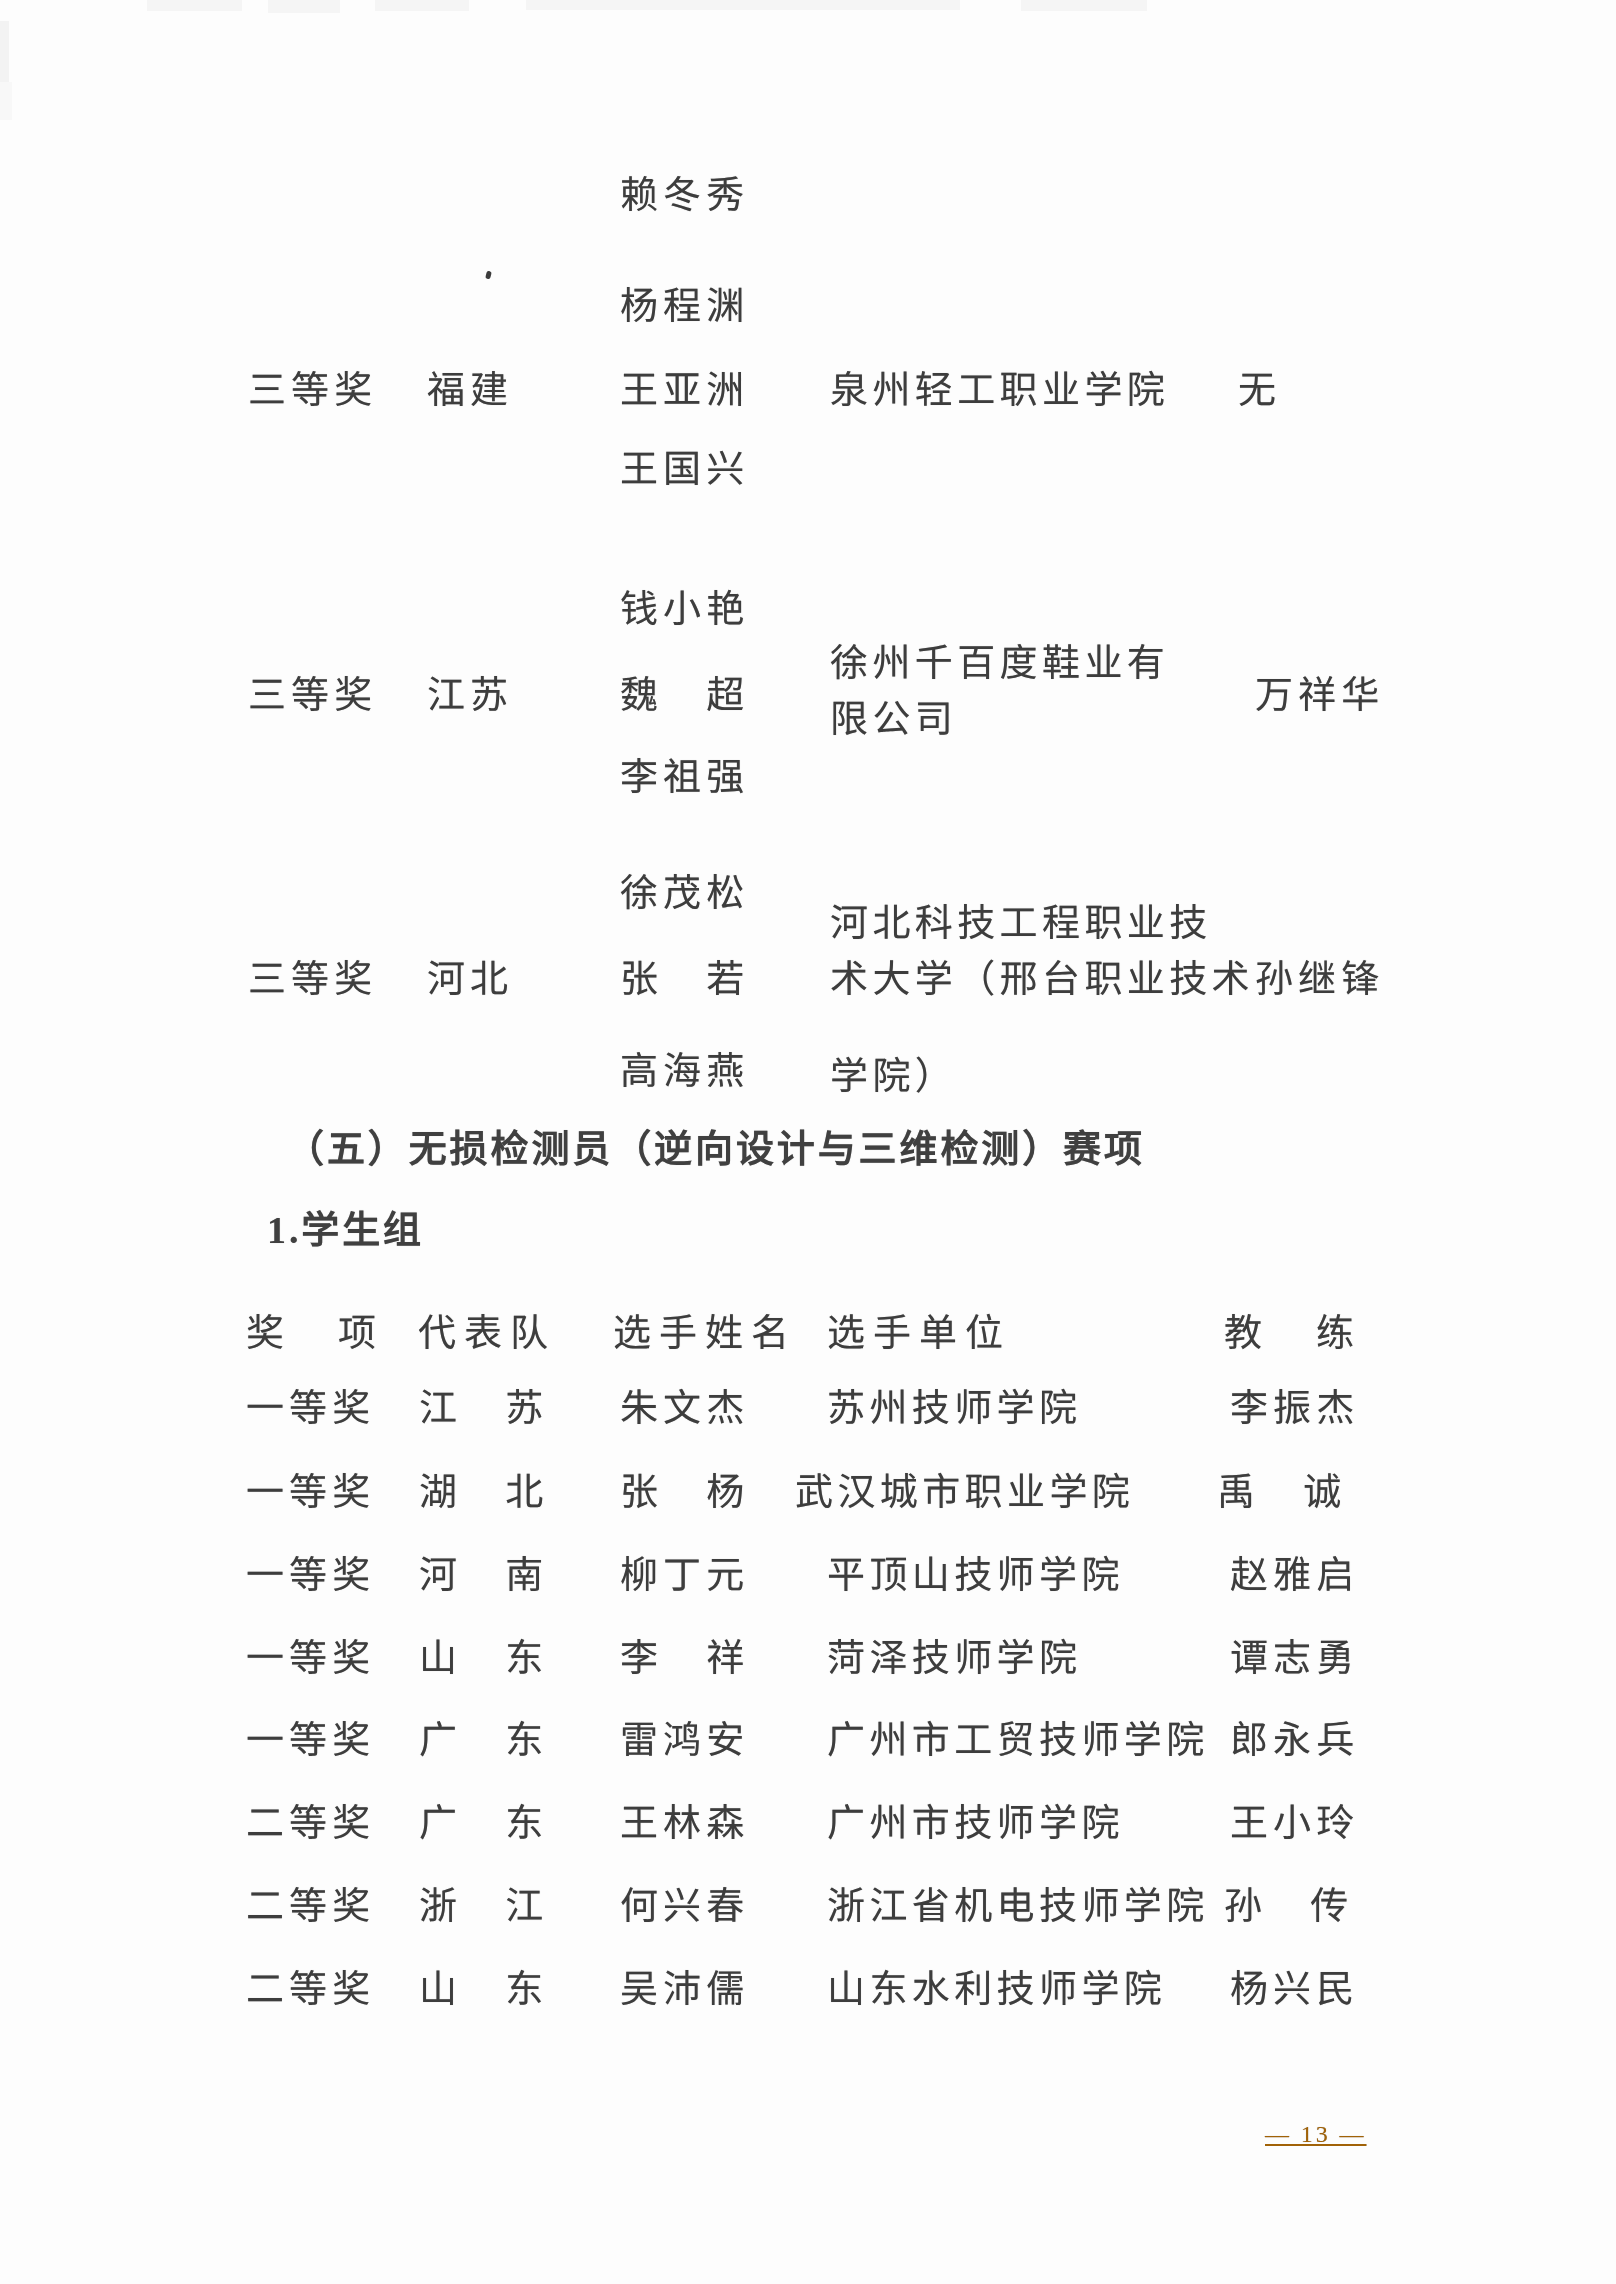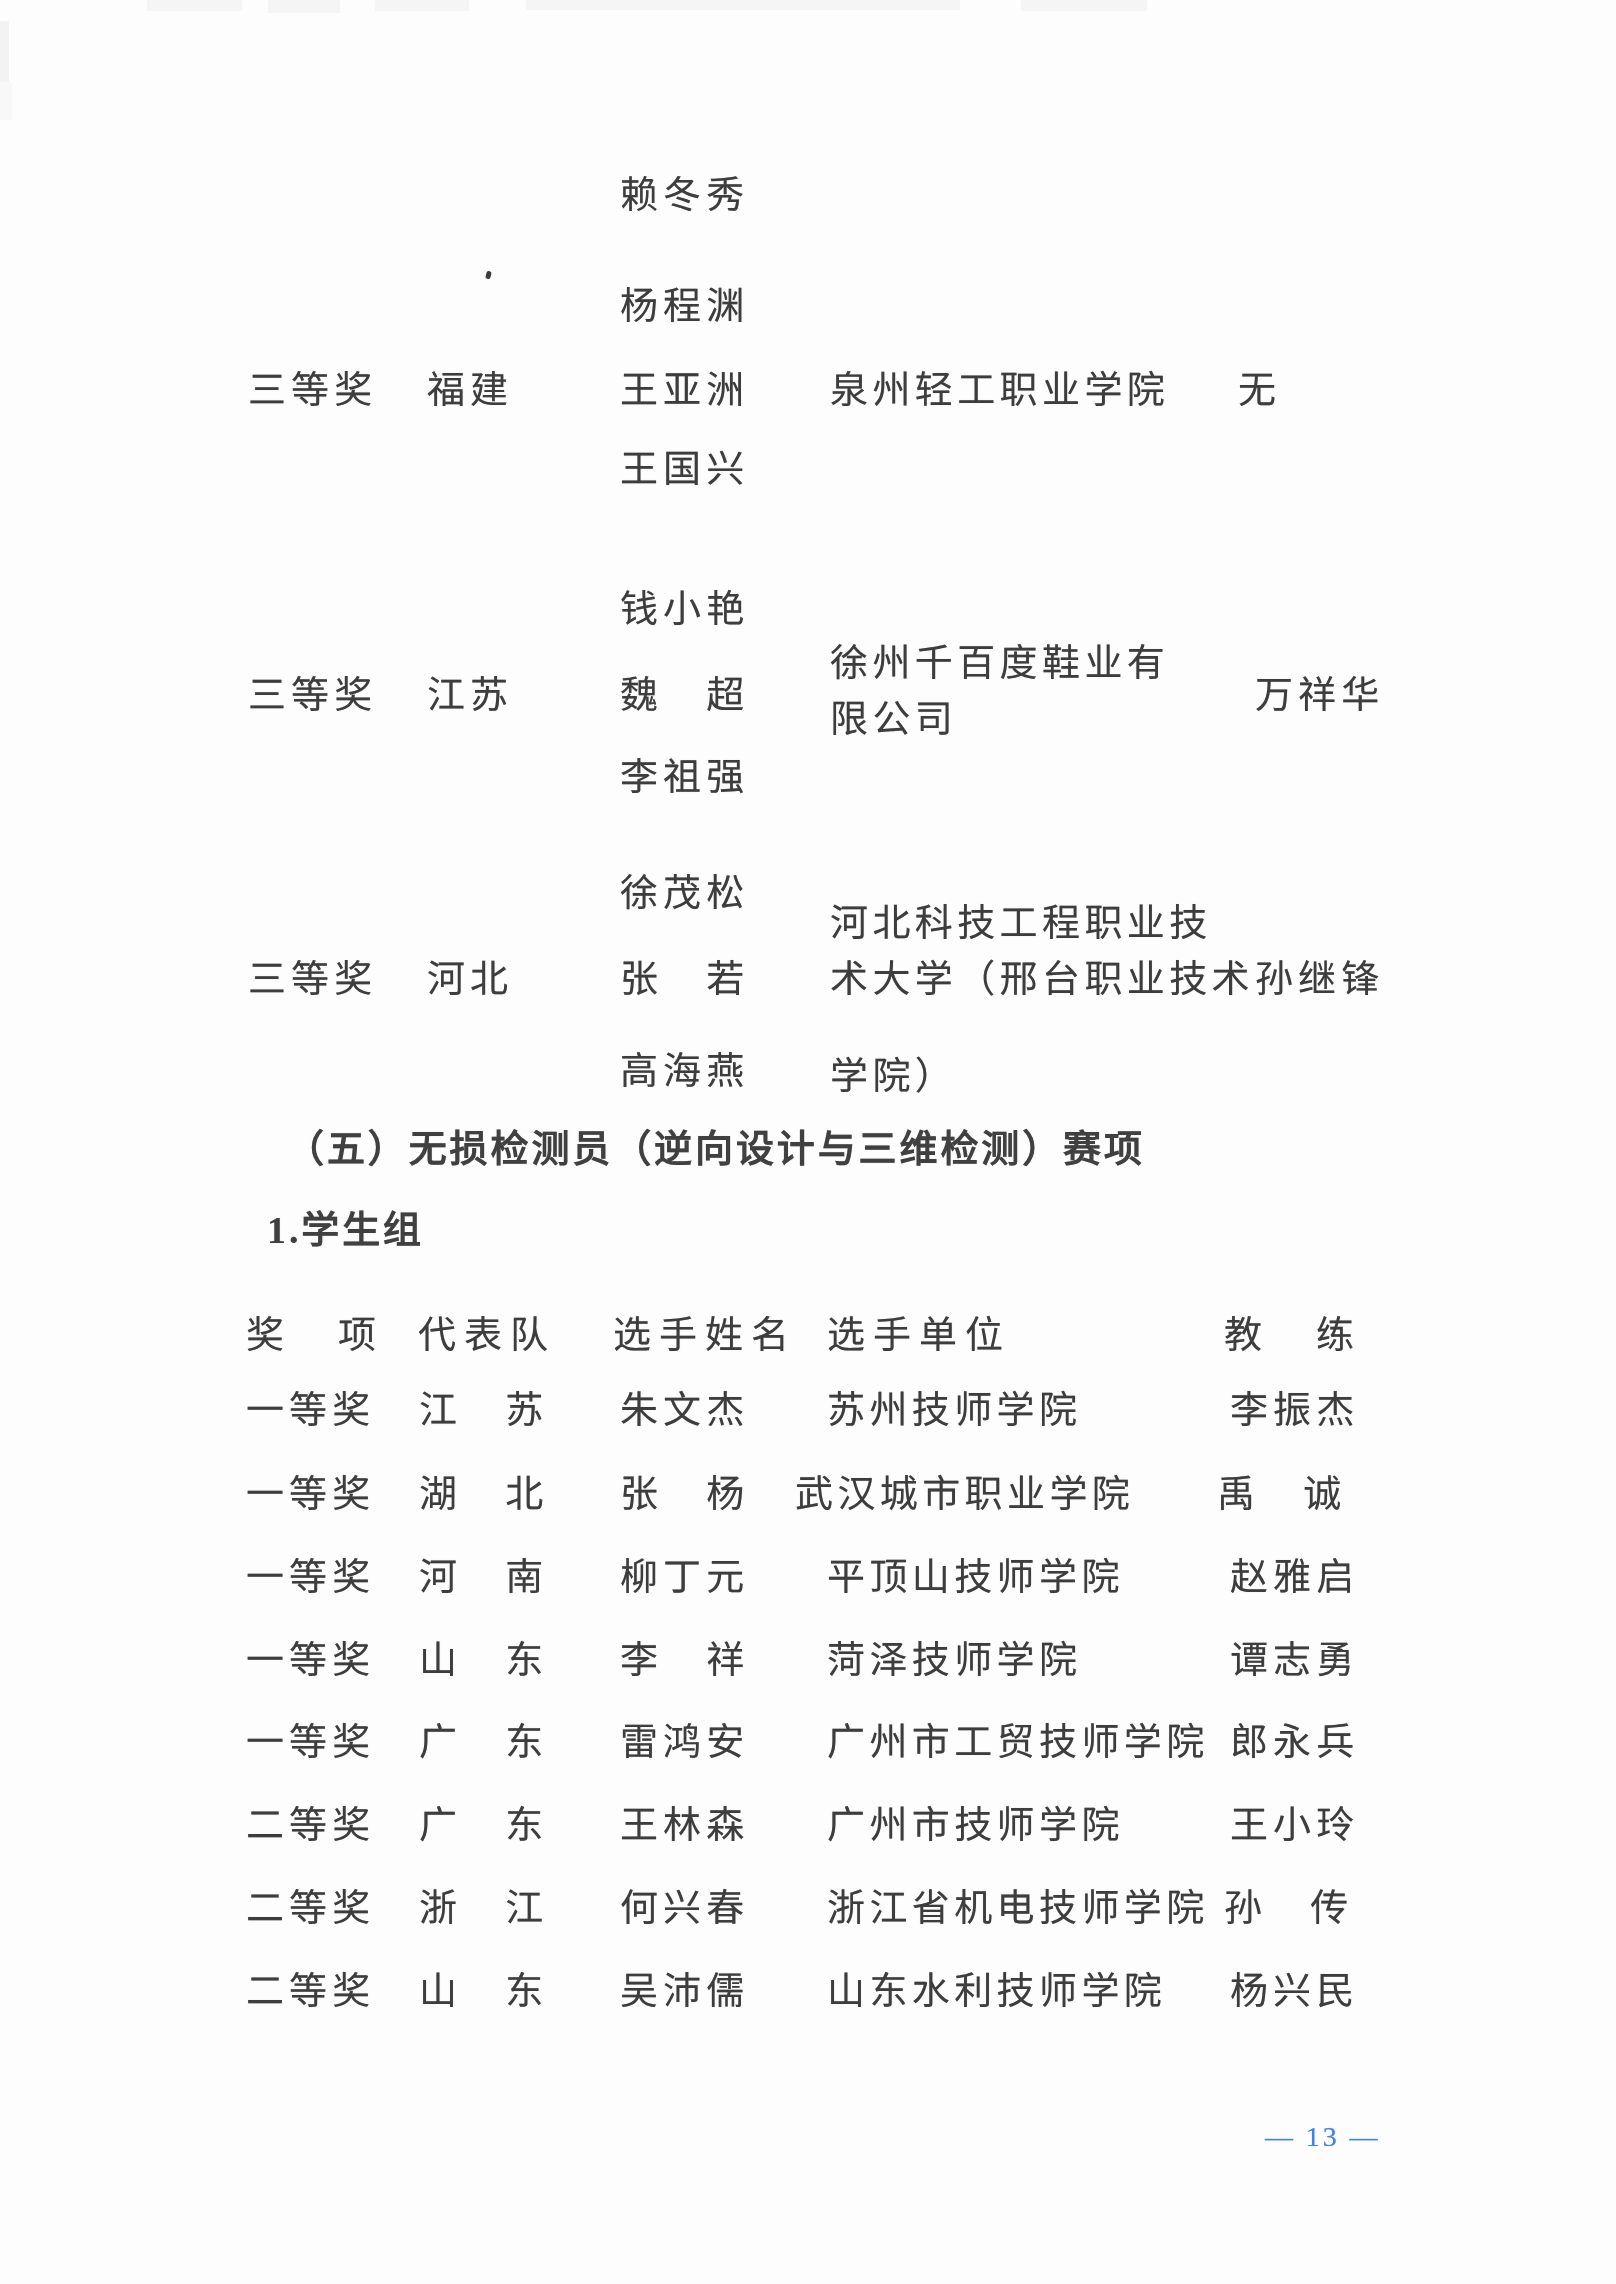--- a/index.html
+++ b/index.html
@@ -16,22 +16,22 @@
     white-space: pre;
     color: #3d3d3d;
     font-size: 38px;
     line-height: 1.08;
     letter-spacing: 5.1px;
     text-shadow: 0 0 0.7px rgba(61,61,61,0.45);
   }
   .unit { letter-spacing: 4.4px; }
   .hd { font-weight: 700; letter-spacing: 2.9px; color: #404040; }
   .hdr { letter-spacing: 8px; }
-  .pageno { font-size: 28px; letter-spacing: 2.9px; color: #3b82f6; }
-  .trow { position: absolute; left: 0; width: 100%; height: 47px; }
+  .pageno { font-size: 24px; letter-spacing: 2.9px; color: #a16207; text-decoration: underline; }
+  .trow { position: absolute; left: 0; width: 100%; height: 47px; font-family: Liberation Mono, monospace; }
   .trow .t { top: 0; }
   .artifact { position: absolute; background: #f5f5f5; }
   .edge { position: absolute; background: #f3f3f3; }
   .speck {
     position: absolute;
     width: 5.1px; height: 8px;
     background: #3c3c3c;
     border-radius: 2.2px;
     transform: rotate(14deg);
   }

